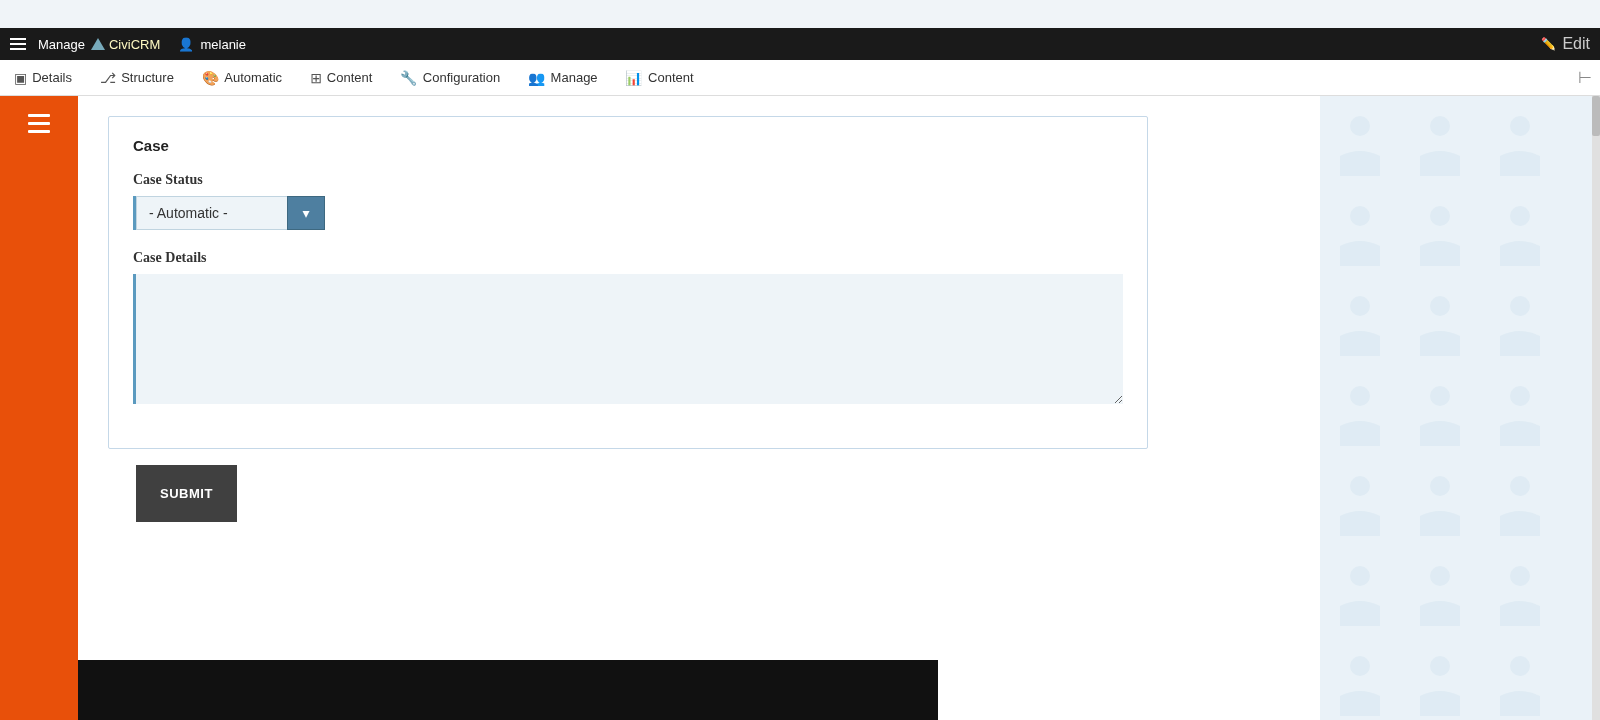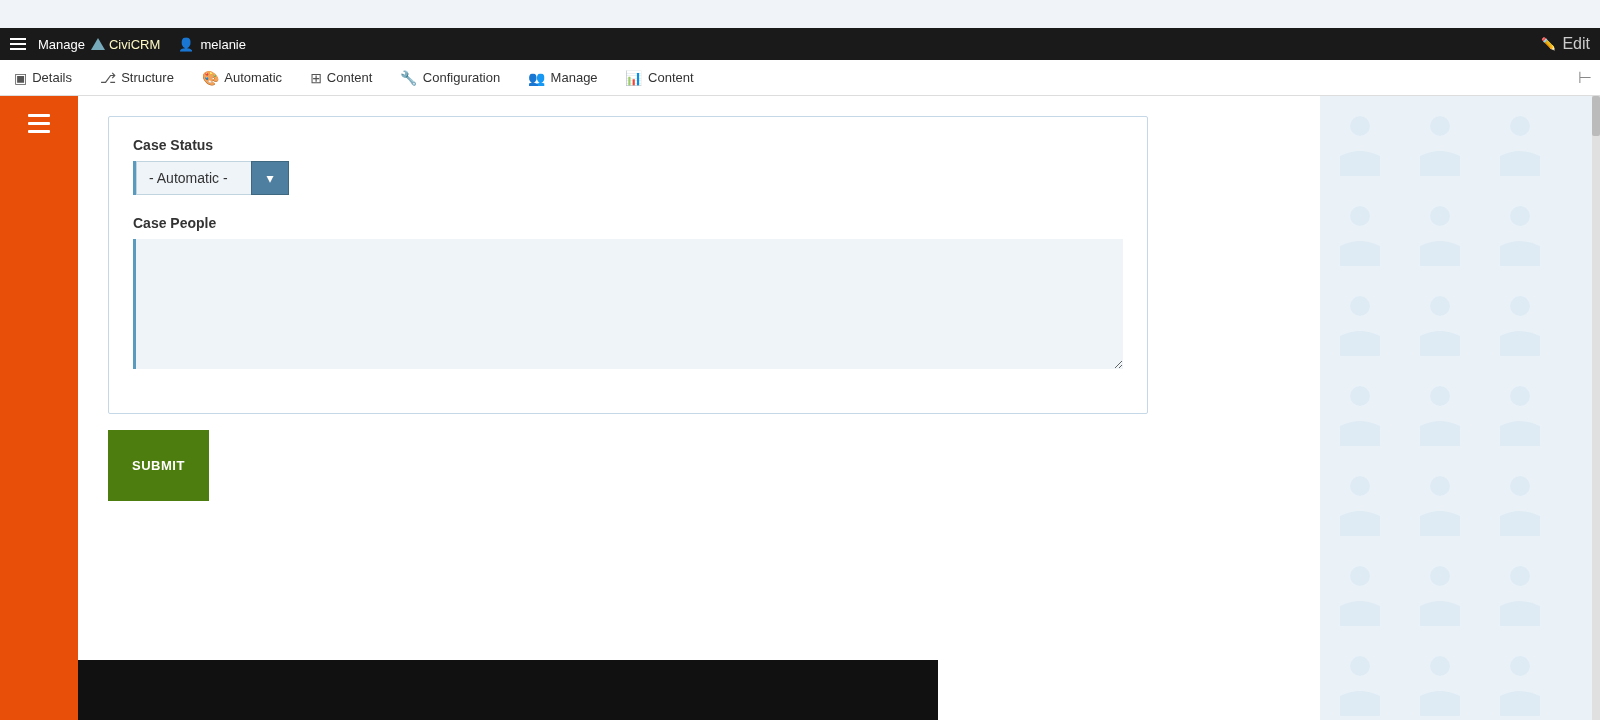--- a/index.html
+++ b/index.html
@@ -125,29 +125,30 @@
       font-weight: bold;
       color: #222;
       margin-bottom: 18px;
     }
 
     .form-field-label {
       font-size: 14px;
       font-weight: bold;
       color: #333;
       margin-bottom: 8px;
+      font-family: Liberation Serif, serif;
     }
 
     .form-field { margin-bottom: 20px; }
 
     
     .status-dropdown-wrapper {
       display: flex;
       align-items: stretch;
-      width: 156px;
+      width: 192px;
       border-left: 3px solid #5b9abf;
     }
     .status-dropdown-text {
       flex: 1;
       background: #eef4f8;
       padding: 8px 12px;
       font-size: 14px;
       color: #333;
       border: 1px solid #c0d4e0;
       border-right: none;
@@ -188,30 +189,31 @@
       border-left: 3px solid #5b9abf;
       font-size: 14px;
       color: #333;
       resize: vertical;
       outline: none;
       font-family: Arial, sans-serif;
     }
 
     
     .submit-btn {
-      background: #4d7c0f;
+      background: #404040;
       color: #fff;
       border: none;
-      padding: 28px 24px;
+      padding: 21px 24px;
       font-size: 13px;
       font-weight: bold;
       letter-spacing: 0.5px;
       cursor: pointer;
       margin-top: 16px;
       text-transform: uppercase;
+      margin-left: 28px;
     }
 
     
     .footer {
       position: absolute;
       bottom: 0;
       left: 0;
       width: 860px;
       height: 88px;
       background: #111;
@@ -298,34 +300,35 @@
       <span></span>
         <span></span>
         <span></span>
     </div>
   </div>
 
   <div class="content-area">
 
     <div class="form-container">
 
+      <div class="form-section-title">Case</div>
 
       <div class="form-field">
         <div class="form-field-label">Case Status</div>
         <div class="status-dropdown-wrapper">
           <div class="status-dropdown-text">- Automatic -</div>
           <div class="status-dropdown-btn">
             <span class="chevron">▾</span>
           </div>
         </div>
       </div>
 
 
       <div class="form-field">
-        <div class="form-field-label">Case People</div>
+        <div class="form-field-label">Case Details</div>
         <textarea class="details-textarea" placeholder="" style=""></textarea>
       </div>
 
     </div>
 
     
     <button class="submit-btn">SUBMIT</button>
 
     
     <div class="footer"></div>

